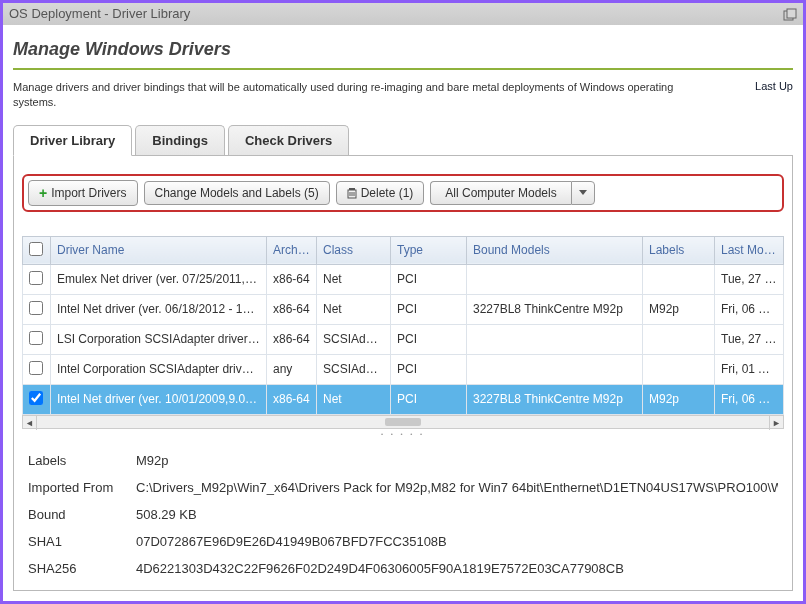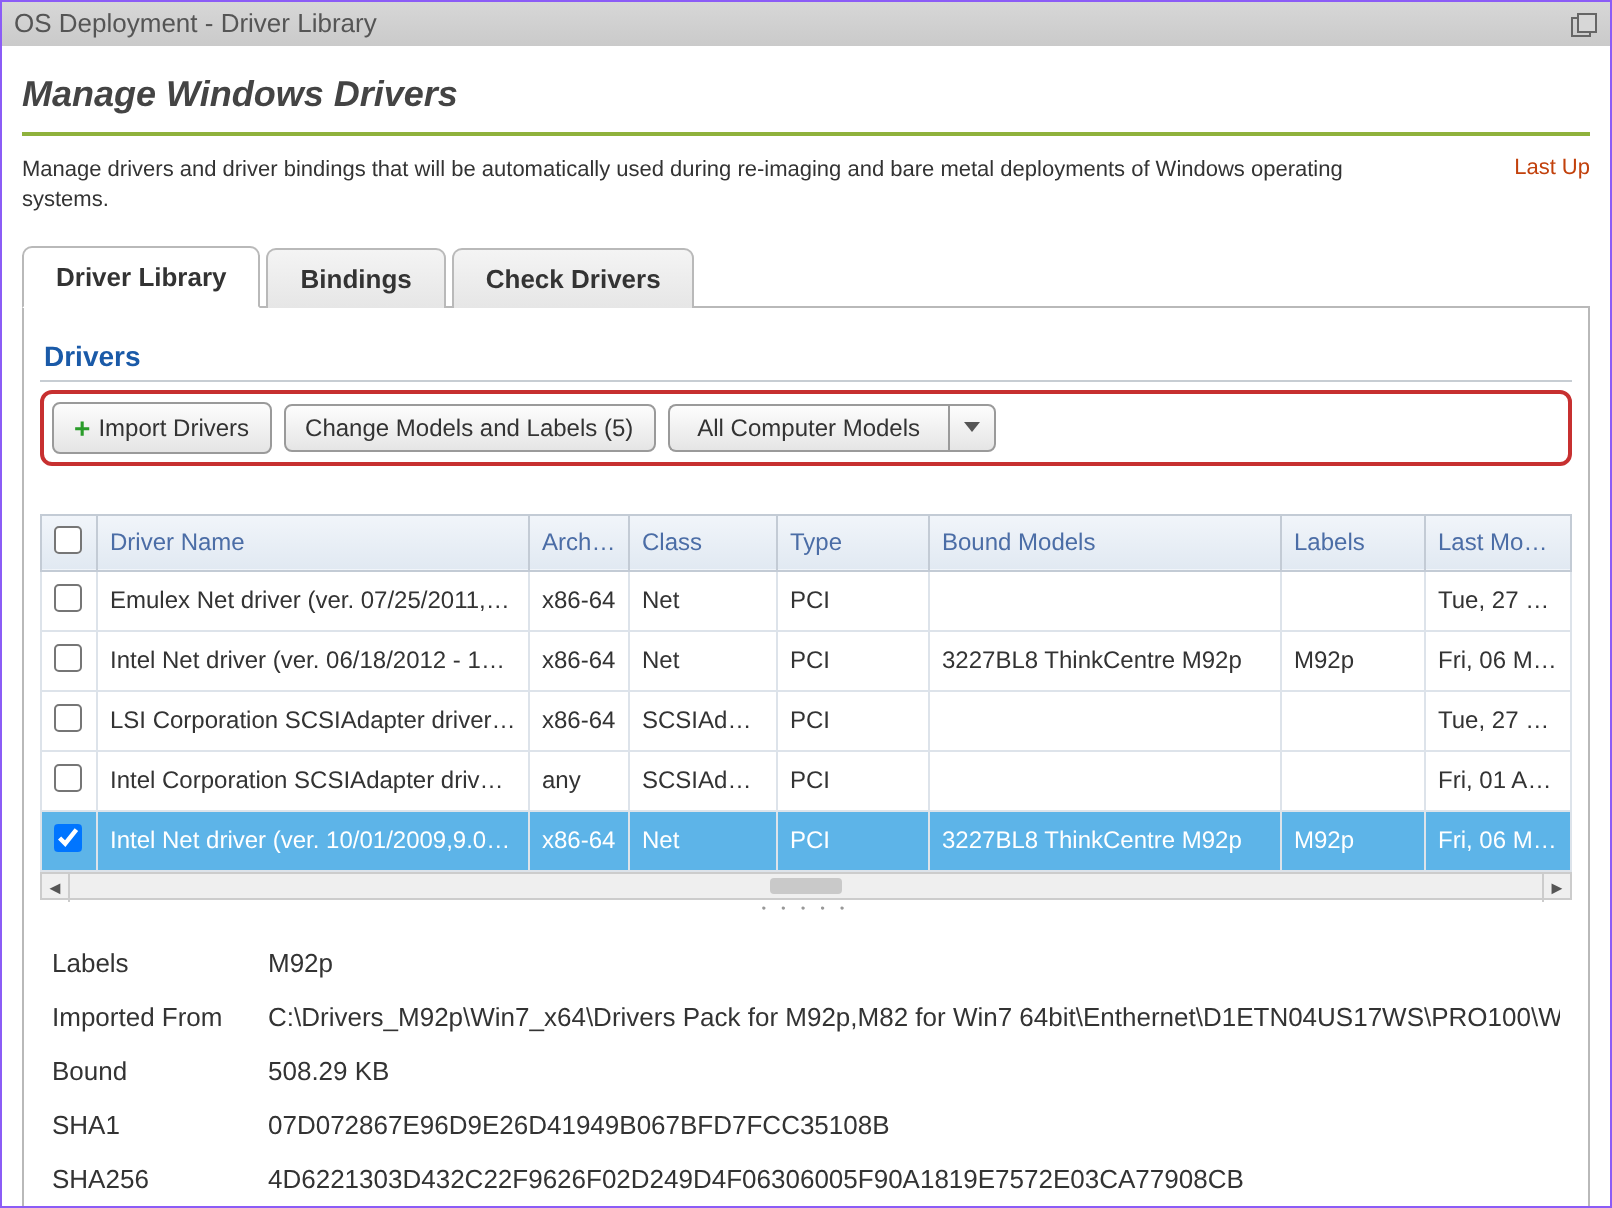--- a/index.html
+++ b/index.html
@@ -1,25 +1,25 @@
 <!DOCTYPE html>
 <html><head>
 <meta charset="utf-8">
 <style>
   * { box-sizing: border-box; margin: 0; padding: 0; font-family: Arial, Helvetica, sans-serif; }
   body { font-size: 12px; color: #333; background: #fff; }
-  .window { width: 806px; height: 604px; position: relative; overflow: hidden; border: 1px solid #8b5cf6; }
+  .window { width: 806px; height: 604px; position: relative; overflow: hidden; border: 3px solid #8b5cf6; }
   .titlebar { background: linear-gradient(#d7d7d7, #cacaca); height: 22px; line-height: 22px; padding: 0 6px; color: #555; font-size: 13px; display: flex; justify-content: space-between; align-items: center; }
   .titlebar .popout { width: 14px; height: 14px; }
   .content { padding: 8px 10px 0 10px; }
   .page-title { font-size: 18px; font-weight: bold; color: #444; padding: 6px 0 8px 0; border-bottom: 2px solid #8fb23c; font-style: italic; }
   .desc-row { display: flex; justify-content: space-between; align-items: flex-start; padding: 10px 0 14px 0; font-size: 11px; color: #333; }
   .desc-row .desc { max-width: 680px; line-height: 1.35; }
-  .desc-row .lastup { color: #c2410c; white-space: nowrap; }
-  .tabs { display: flex; align-items: flex-end; border-bottom: 1px solid #b9b9b9; }
+  .desc-row .lastup { color: #0f172a; white-space: nowrap; }
+  .tabs { display: flex; align-items: center; border-bottom: 1px solid #b9b9b9; }
   .tab { padding: 7px 16px; border: 1px solid #b9b9b9; border-bottom: none; background: linear-gradient(#f4f4f4,#e6e6e6); margin-right: 3px; border-radius: 5px 5px 0 0; font-size: 13px; font-weight: bold; color: #333; position: relative; top: 1px; cursor: pointer; }
   .tab.active { background: #fff; border-bottom: 1px solid #fff; }
   .tab-panel { border: 1px solid #b9b9b9; border-top: none; padding: 14px 8px 0 8px; }
   .section-title { color: #1a5aa8; font-size: 14px; font-weight: bold; border-bottom: 1px solid #c7cdd3; padding: 2px 2px 4px 2px; }
   .toolbar-wrap { border: 2px solid #c73030; border-radius: 6px; padding: 4px; margin-top: 4px; display: flex; gap: 6px; align-items: center; }
   .btn { display: inline-flex; align-items: center; gap: 4px; background: linear-gradient(#fdfdfd,#e5e5e5); border: 1px solid #9a9a9a; border-radius: 4px; padding: 4px 10px; font-size: 12px; color: #333; cursor: pointer; }
   .dropdown { display: inline-flex; align-items: stretch; }
   .dropdown .dmain { background: linear-gradient(#fdfdfd,#e5e5e5); border: 1px solid #9a9a9a; border-right: none; border-radius: 4px 0 0 4px; padding: 4px 14px; font-size: 12px; color: #333; min-width: 130px; }
   .dropdown .darrow { background: linear-gradient(#fdfdfd,#e5e5e5); border: 1px solid #9a9a9a; border-radius: 0 4px 4px 0; width: 24px; display:flex; align-items:center; justify-content:center; }
   .plus-icon { color: #2a9c2a; font-weight: bold; font-size: 14px; }
@@ -62,29 +62,40 @@
       <div class="lastup">Last Up</div>
     </div>
 
     <div class="tabs">
       <div class="tab active">Driver Library</div>
       <div class="tab">Bindings</div>
       <div class="tab">Check Drivers</div>
     </div>
 
     <div class="tab-panel">
-      <div class="section-title">Drivers</div>
 
       <div class="toolbar-wrap">
         <button class="btn">
           <span class="plus-icon">+</span>
           <span>Import Drivers</span>
         </button>
         <button class="btn">
           <span>Change Models and Labels (5)</span>
+        </button>
+        <button class="btn">
+          <span class="trash">
+            <svg viewBox="0 0 10 12">
+                <rect x="1" y="3" width="8" height="8" fill="none" stroke="#555"></rect>
+                <line x1="3" y1="5" x2="3" y2="9" stroke="#555"></line>
+                <line x1="5" y1="5" x2="5" y2="9" stroke="#555"></line>
+                <line x1="7" y1="5" x2="7" y2="9" stroke="#555"></line>
+                <rect x="2" y="1" width="6" height="2" fill="#555"></rect>
+              </svg>
+          </span>
+          <span>Delete (1)</span>
         </button>
         <div class="dropdown">
           <div class="dmain">All Computer Models</div>
           <div class="darrow">
               <div class="caret-down"></div>
             </div>
         </div>
       </div>
 
       <table class="table">

